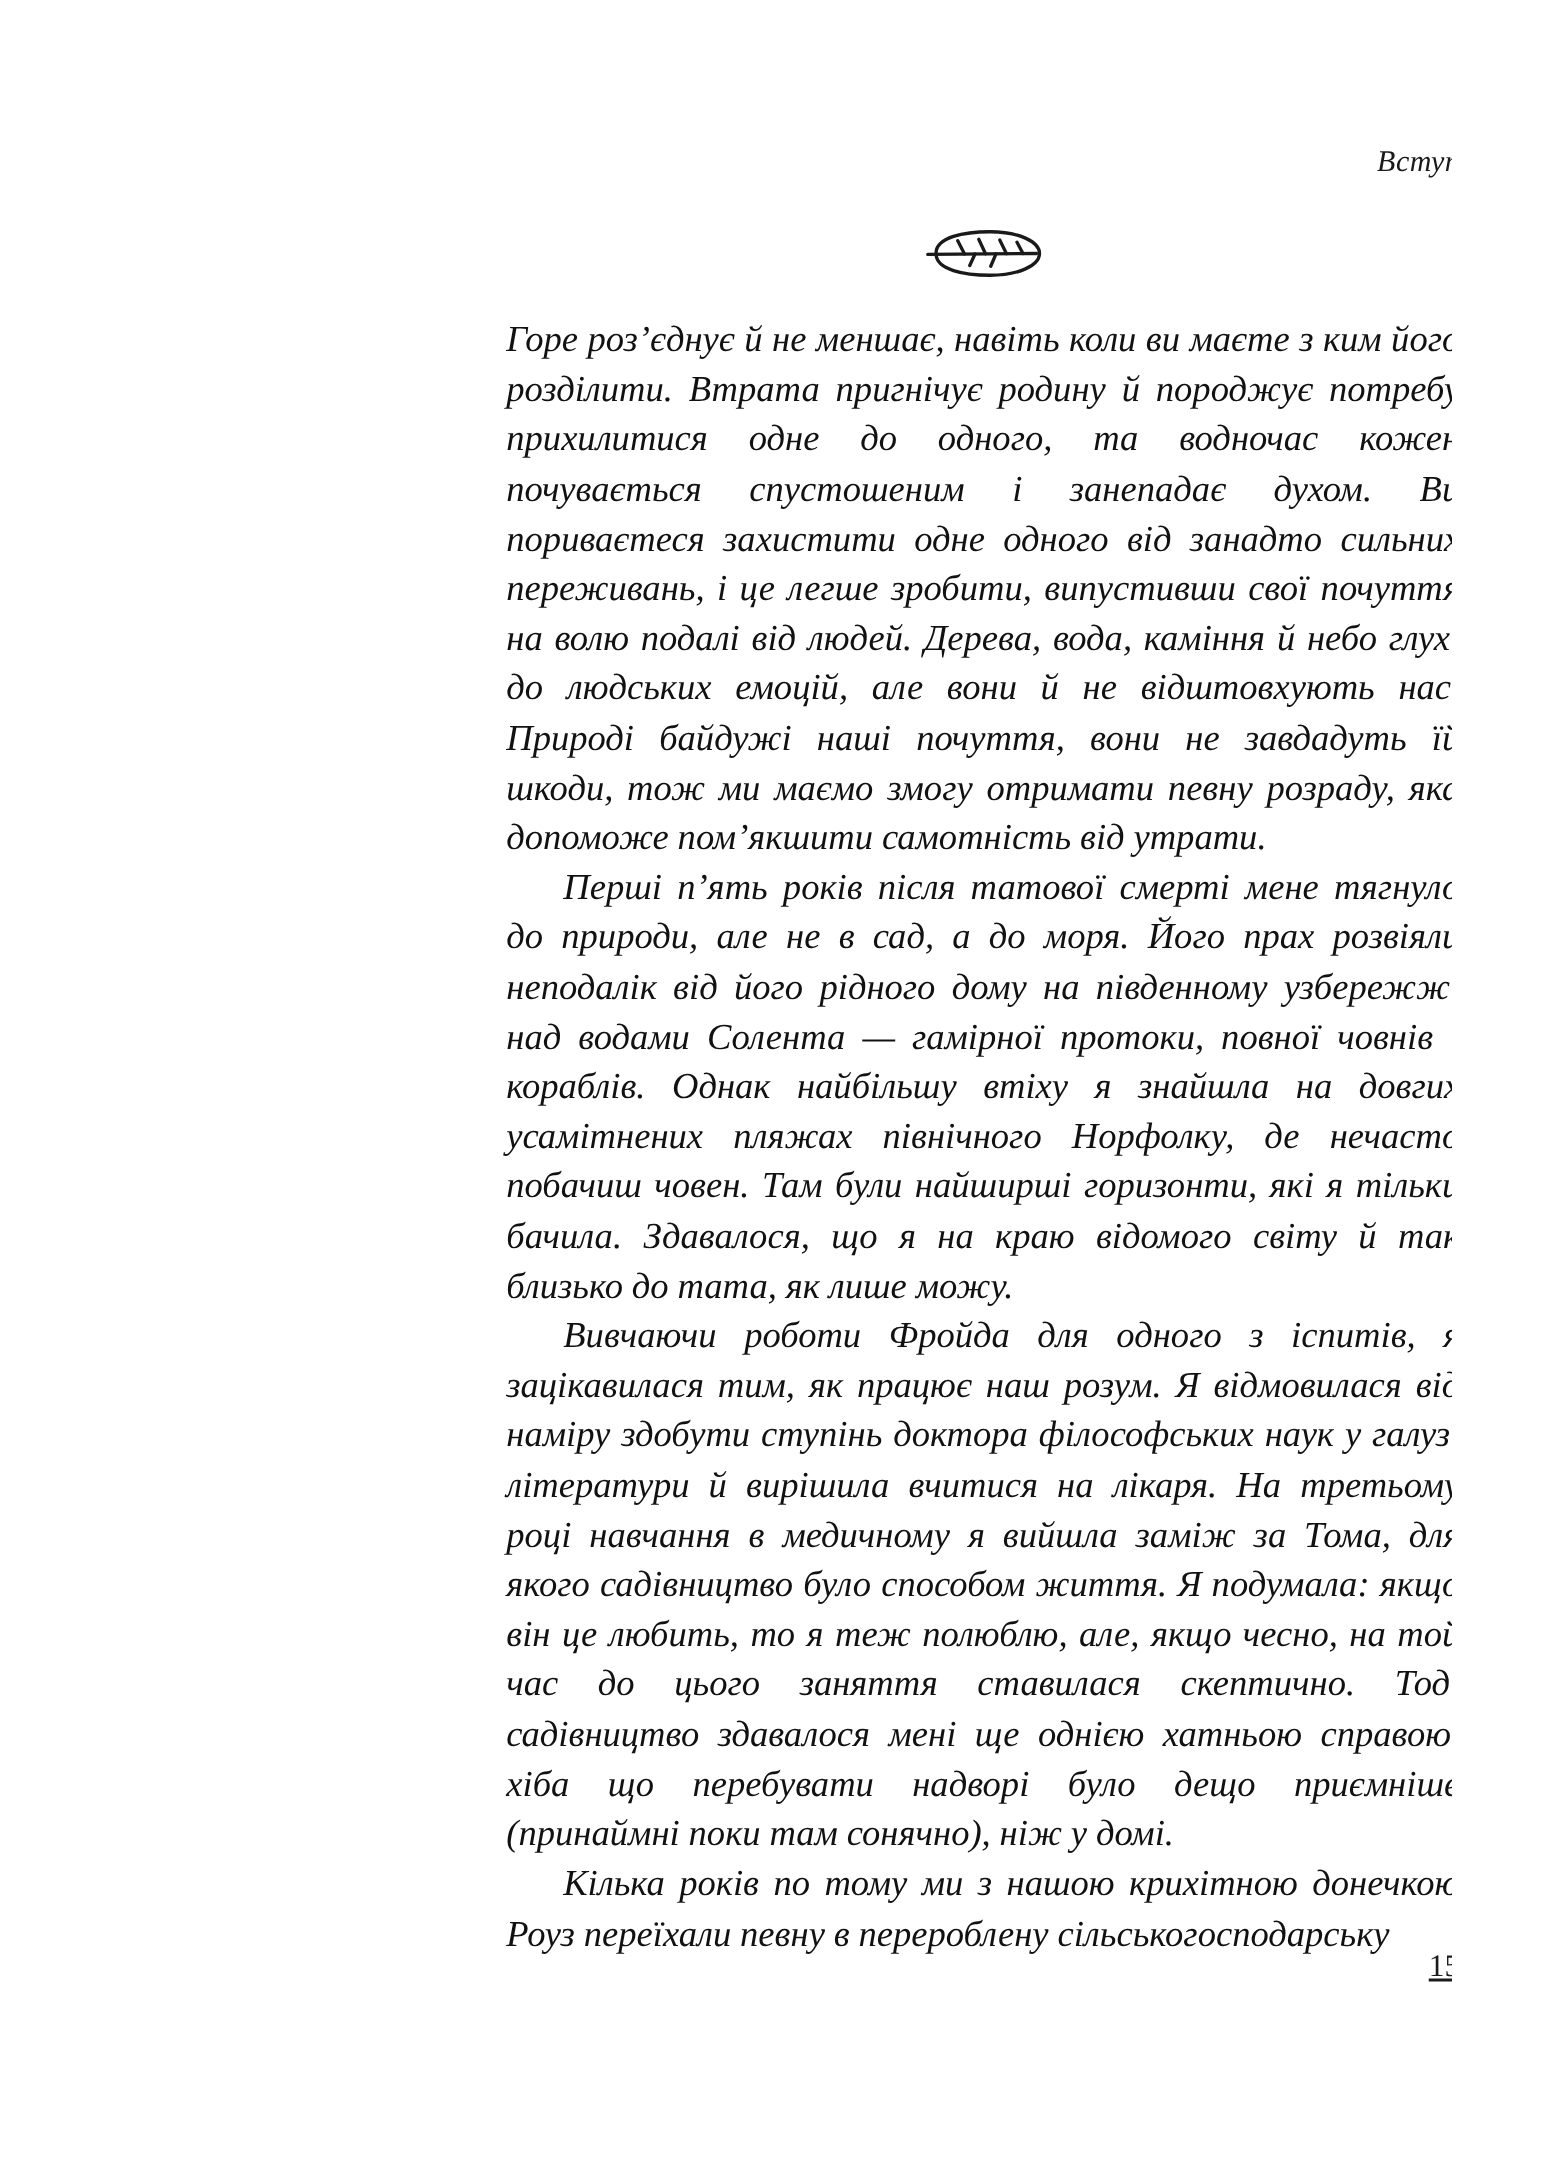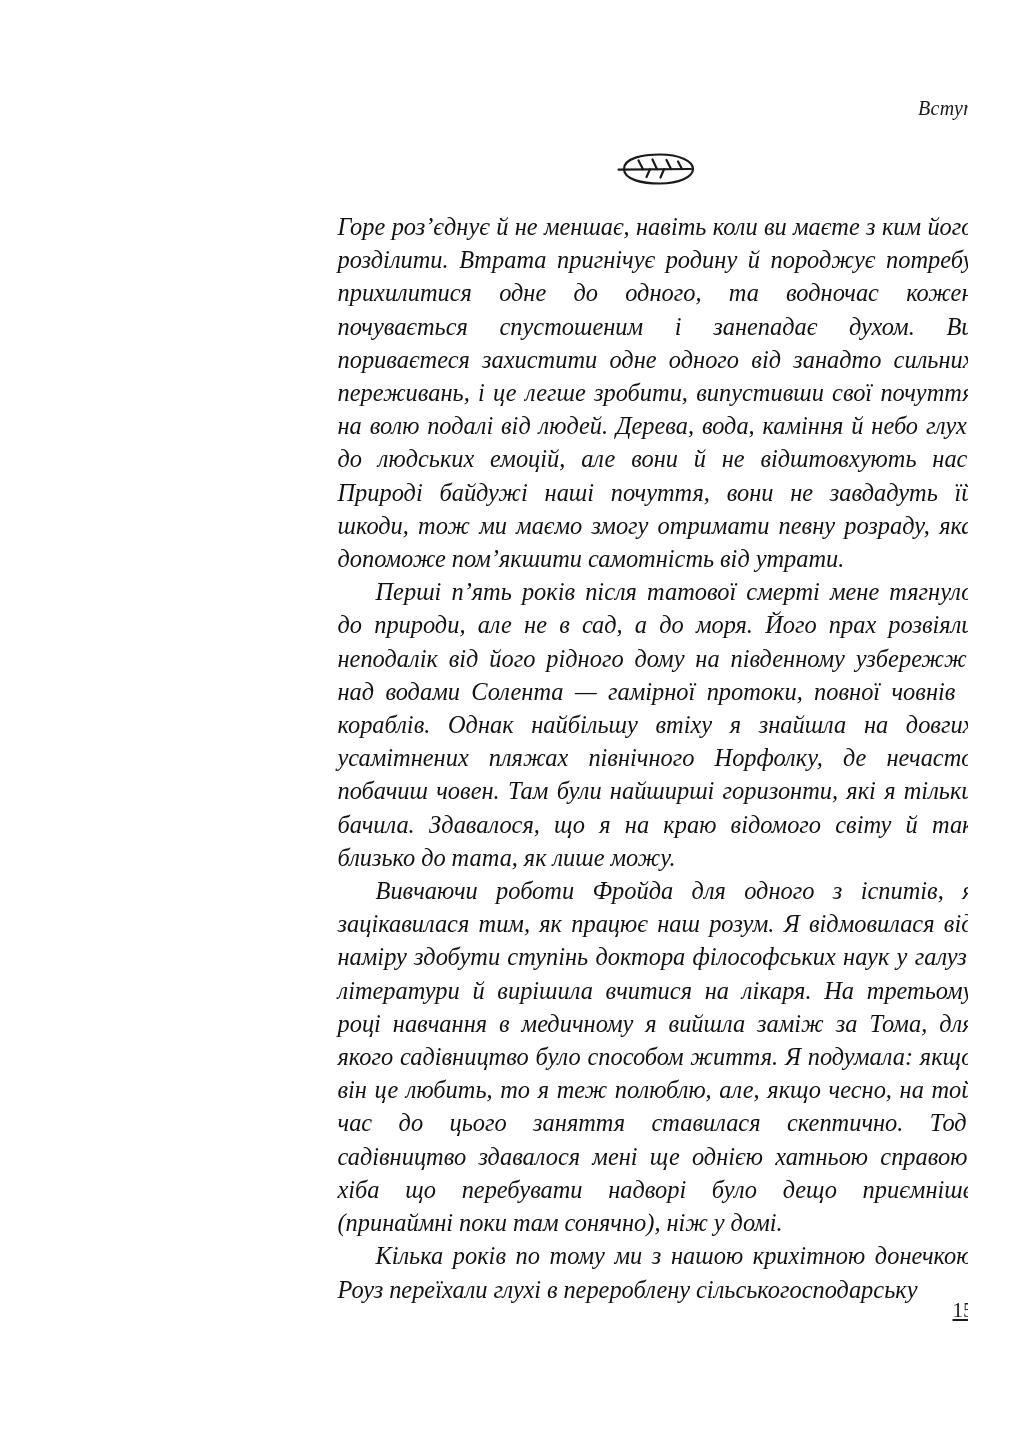--- a/index.html
+++ b/index.html
@@ -109,18 +109,18 @@
         <path d="M37 17.3 L 33.5 25"></path>
         <path d="M51 17.2 L 47.5 25.5"></path>
       </g>
     </svg>
   </div>
 
   <div class="textblock">
     <p class="para">Горе роз’єднує й не меншає, навіть коли ви маєте з ким його розділити. Втрата пригнічує родину й породжує потребу прихилитися одне до одного, та водночас кожен почувається спустошеним і занепадає духом. Ви пориваєтеся захистити одне одного від занадто сильних переживань, і це легше зробити, випустивши свої почуття на волю подалі від людей. Дерева, вода, каміння й небо глухі до людських емоцій, але вони й не відштовхують нас. Природі байдужі наші почуття, вони не завдадуть їй шкоди, тож ми маємо змогу отримати певну розраду, яка допоможе пом’якшити самотність від утрати.</p>
     <p class="para">Перші п’ять років після татової смерті мене тягнуло до природи, але не в сад, а до моря. Його прах розвіяли неподалік від його рідного дому на південному узбережжі над водами Солента — гамірної протоки, повної човнів і кораблів. Однак найбільшу втіху я знайшла на довгих усамітнених пляжах північного Норфолку, де нечасто побачиш човен. Там були найширші горизонти, які я тільки бачила. Здавалося, що я на краю відомого світу й так близько до тата, як лише можу.</p>
     <p class="para">Вивчаючи роботи Фройда для одного з іспитів, я зацікавилася тим, як працює наш розум. Я відмовилася від наміру здобути ступінь доктора філософських наук у галузі літератури й вирішила вчитися на лікаря. На третьому році навчання в медичному я вийшла заміж за Тома, для якого садівництво було способом життя. Я подумала: якщо він це любить, то я теж полюблю, але, якщо чесно, на той час до цього заняття ставилася скептично. Тоді садівництво здавалося мені ще однією хатньою справою, хіба що перебувати надворі було дещо приємніше (принаймні поки там сонячно), ніж у домі.</p>
-    <p class="para">Кілька років по тому ми з нашою крихітною донечкою Роуз переїхали глухі в перероблену сільськогосподарську</p>
+    <p class="para">Кілька років по тому ми з нашою крихітною донечкою Роуз переїхали певну в перероблену сільськогосподарську</p>
   </div>
 
   <div class="folio">15</div>
 
 </div>
 
 </body></html>

